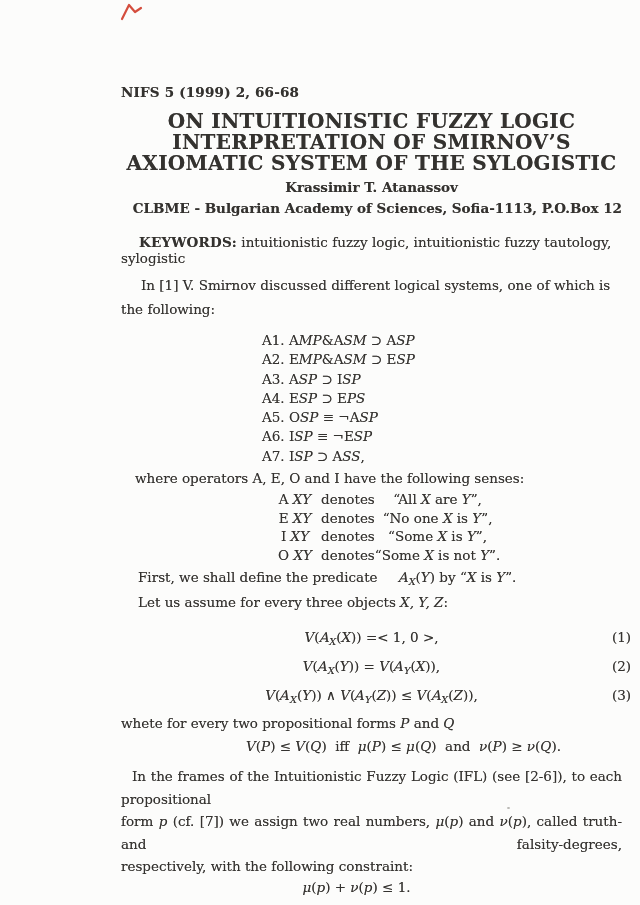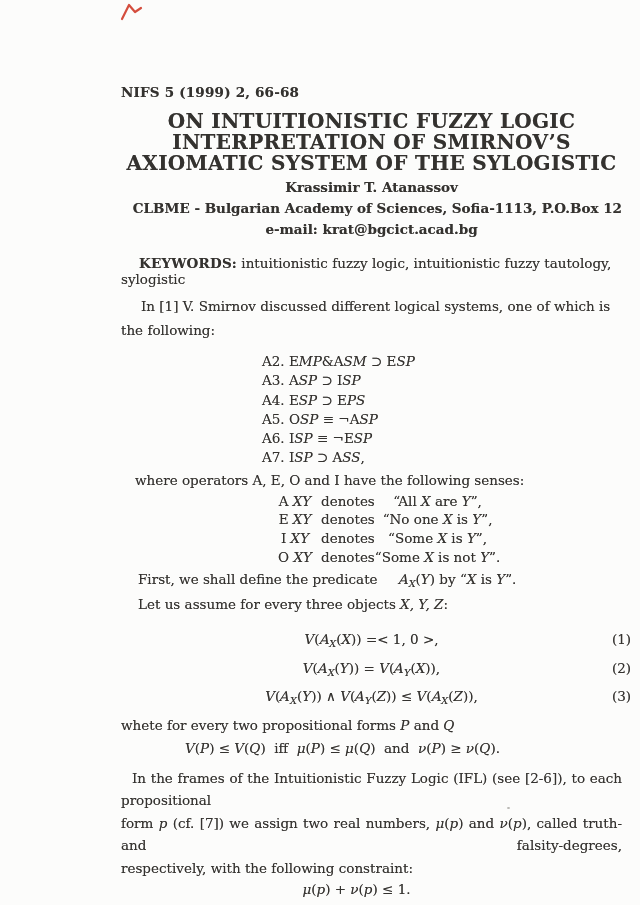--- a/index.html
+++ b/index.html
@@ -35,21 +35,21 @@
   .senses td{padding:0;vertical-align:baseline;}
   .senses .c-op{width:52px;}
   .senses .c-word{width:49px;}
   .line-first{margin-top:3px;line-height:20px;text-indent:17px;}
   .line-assume{line-height:20px;text-indent:17px;}
   .equations{margin-top:13px;}
   .equation{position:relative;text-align:center;line-height:24px;}
   .eq-formula{white-space:pre;}
   .eq-number{position:absolute;right:-9px;top:0;}
   .where-line{line-height:20px;margin-top:2px;}
-  .order-formula{margin-top:3px;line-height:20px;padding-left:64px;white-space:pre;}
+  .order-formula{margin-top:3px;text-align:center;line-height:20px;padding-left:64px;white-space:pre;}
   .para{margin-top:9px;line-height:22.4px;}
   .para .jline{text-align:justify;text-align-last:justify;}
   .para .line-1{text-indent:11px;}
   .constraint{margin-top:1px;text-align:center;line-height:19px;padding-right:30px;white-space:pre;}
   
   .m-i{font-style:italic;}
   .m-sub{font-style:italic;font-size:.72em;vertical-align:-.28em;letter-spacing:0;}
   .m-cal{font-style:italic;font-family:"DejaVu Serif",serif;transform:skewX(-4deg);display:inline-block;}
   .red-mark{position:absolute;left:76px;top:2px;}
   .speck{position:absolute;left:463px;top:807px;width:3px;height:2px;background:#b8b6b2;border-radius:50%;}
@@ -62,27 +62,27 @@
   <svg class="red-mark" width="24" height="22" viewBox="0 0 24 22">
     <polyline points="2,17 9,3 15,10 21,6" fill="none" stroke="#cf3a28" stroke-width="2.2" stroke-linecap="round" stroke-linejoin="round" opacity="0.9"></polyline>
   </svg>
 
   <div class="journal-ref">NIFS 5 (1999) 2, 66-68</div>
 
   <div class="title-line title-1">ON INTUITIONISTIC FUZZY LOGIC INTERPRETATION OF SMIRNOV’S</div>
   <div class="title-line">AXIOMATIC SYSTEM OF THE SYLOGISTIC</div>
   <div class="author">Krassimir T. Atanassov</div>
   <div class="affiliation">CLBME - Bulgarian Academy of Sciences, Sofia-1113, P.O.Box 12</div>
-  <div class="email">e-mail: krat@bgcict.acad.bg</div>
 
   <p class="keywords"><b>KEYWORDS:</b><span> intuitionistic fuzzy logic, intuitionistic fuzzy tautology, sylogistic</span></p>
 
   <p class="intro">In [1] V. Smirnov discussed different logical systems, one of which is the following:</p>
 
   <div class="axioms">
+    <div class="axiom-row"><span class="axiom-label">A1.</span><span><span>A</span><span class="m-i">MP</span><span>&amp;</span><span>A</span><span class="m-i">SM</span><span> ⊃ </span><span>A</span><span class="m-i">SP</span></span></div>
     <div class="axiom-row"><span class="axiom-label">A2.</span><span><span>E</span><span class="m-i">MP</span><span>&amp;</span><span>A</span><span class="m-i">SM</span><span> ⊃ </span><span>E</span><span class="m-i">SP</span></span></div>
     <div class="axiom-row"><span class="axiom-label">A3.</span><span><span>A</span><span class="m-i">SP</span><span> ⊃ </span><span>I</span><span class="m-i">SP</span></span></div>
     <div class="axiom-row"><span class="axiom-label">A4.</span><span><span>E</span><span class="m-i">SP</span><span> ⊃ </span><span>E</span><span class="m-i">PS</span></span></div>
     <div class="axiom-row"><span class="axiom-label">A5.</span><span><span>O</span><span class="m-i">SP</span><span> ≡ ¬</span><span>A</span><span class="m-i">SP</span></span></div>
     <div class="axiom-row"><span class="axiom-label">A6.</span><span><span>I</span><span class="m-i">SP</span><span> ≡ ¬</span><span>E</span><span class="m-i">SP</span></span></div>
     <div class="axiom-row"><span class="axiom-label">A7.</span><span><span>I</span><span class="m-i">SP</span><span> ⊃ </span><span>A</span><span class="m-i">SS</span><span>,</span></span></div>
   </div>
 
   <p class="operators-intro">where operators A, E, O and I have the following senses:</p>
 

